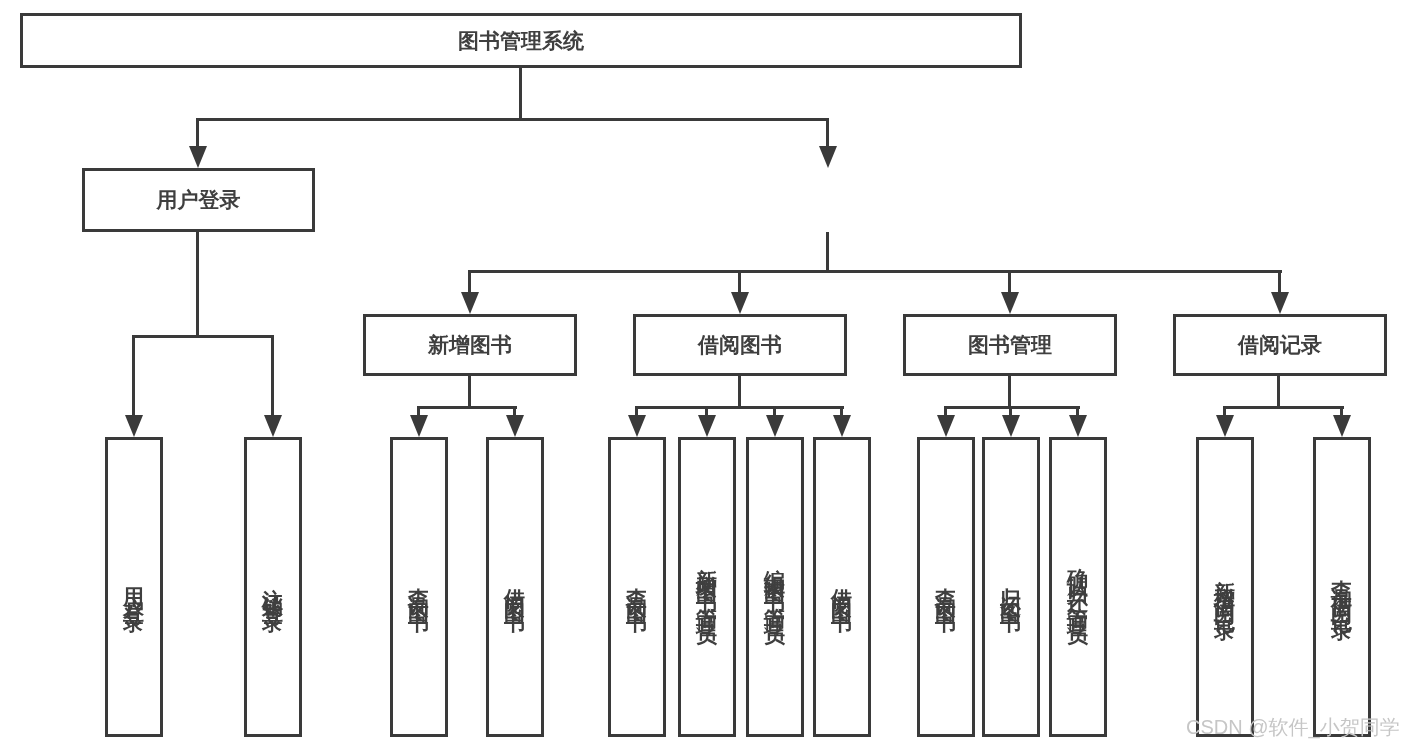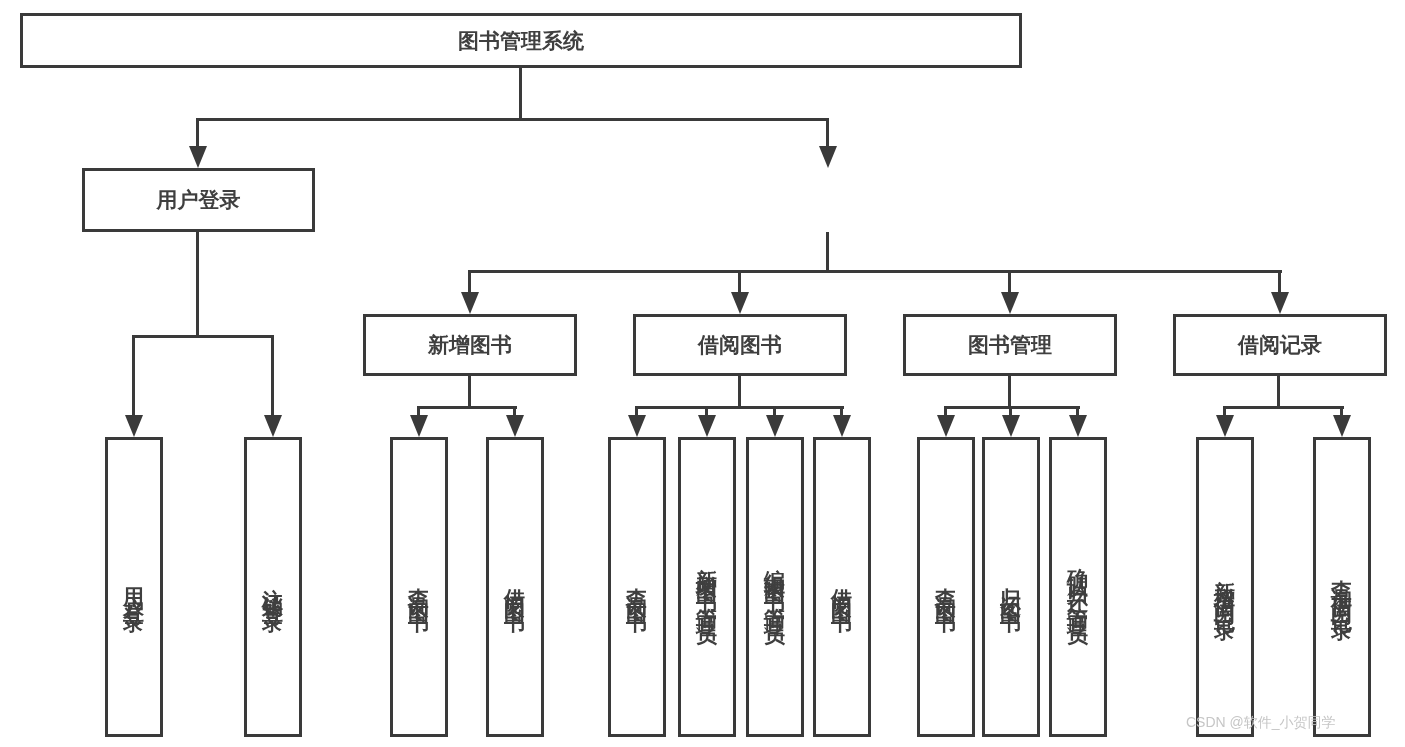--- a/index.html
+++ b/index.html
@@ -46,21 +46,21 @@
     position: absolute;
     width: 0; height: 0;
     border-left: 9px solid transparent;
     border-right: 9px solid transparent;
     border-top: 22px solid var(--line);
   }
   .watermark {
     position: absolute;
     left: 1186px;
     top: 714px;
-    font-size: 14px;
+    font-size: 20px;
     color: var(--watermark);
     white-space: nowrap;
   }
 </style>
 </head>
 <body>
 
 <div id="stage">
 
   <div class="box" style="left:20px;top:13px;width:1002px;height:55px">

